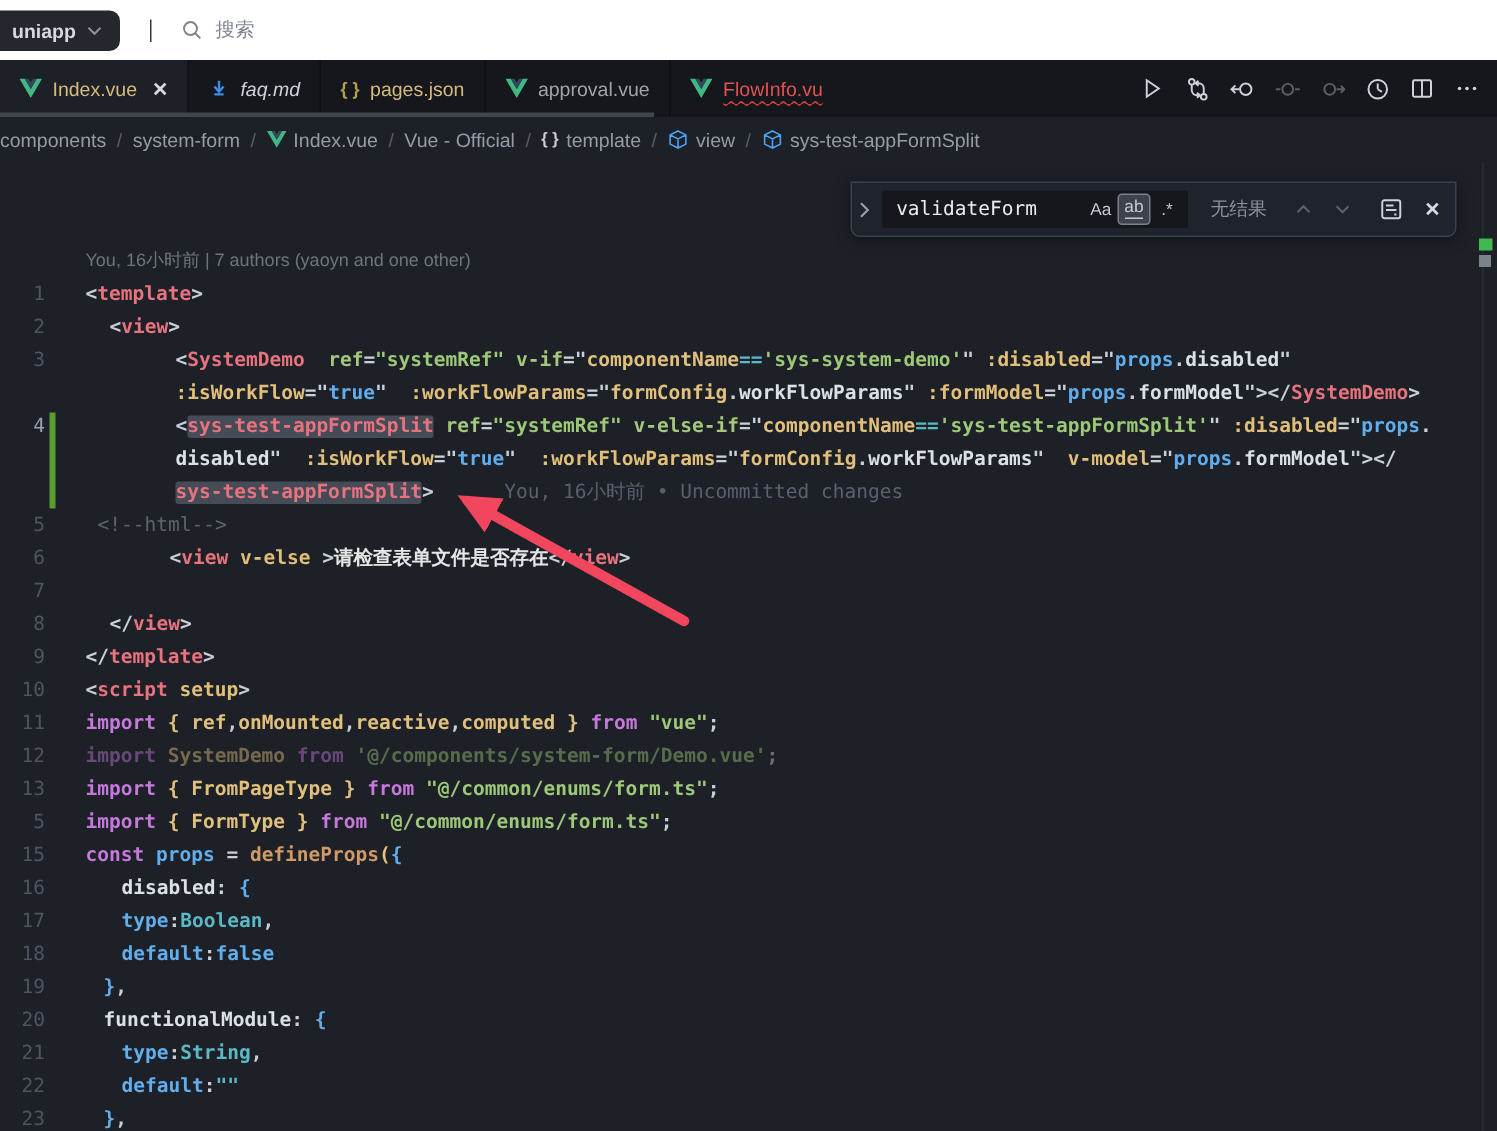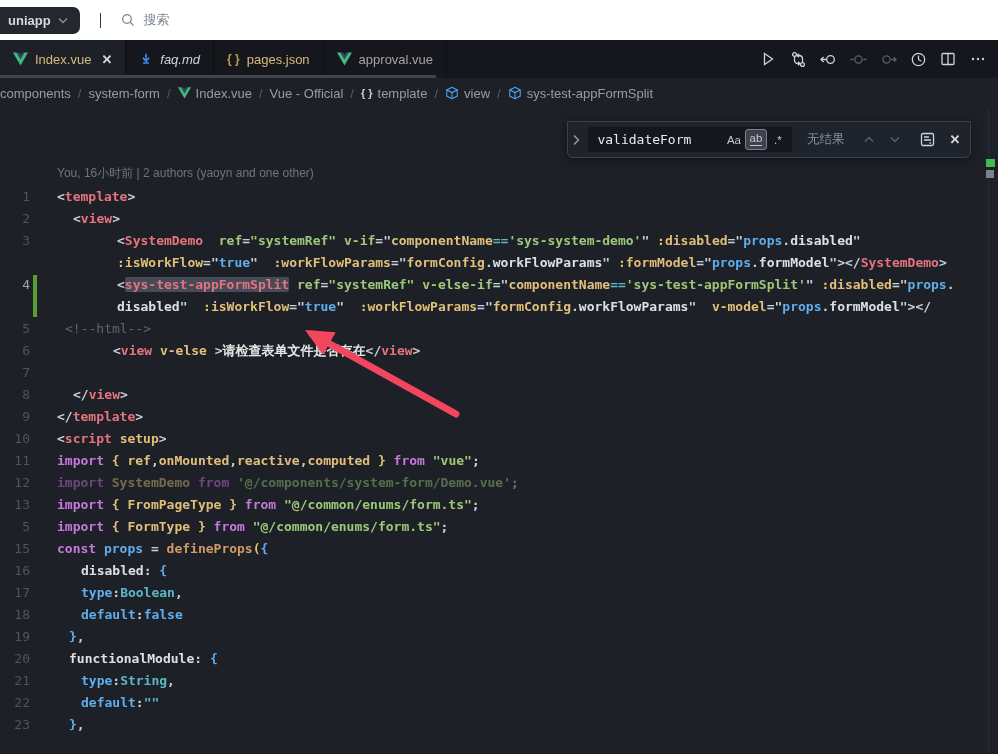--- a/index.html
+++ b/index.html
@@ -109,20 +109,27 @@
     <span style="color:#b3a04a;font-weight:700;font-size:12px">{ }</span>
     <span class="lbl-mod">pages.json</span>
   </div>
   <div class="tab">
     <svg width="15" height="14" viewBox="0 0 16 14">
         <path d="M0 0 L8 13.8 L16 0 L12.2 0 L8 7.3 L3.8 0 Z" fill="#41b883"></path>
         <path d="M3.8 0 L8 7.3 L12.2 0 L9.6 0 L8 2.8 L6.4 0 Z" fill="#34495e"></path>
       </svg>
     <span class="lbl-add">approval.vue</span>
   </div>
+  <div class="tab" style="border-right:none;max-width:110px">
+    <svg width="15" height="14" viewBox="0 0 16 14" style="flex:none">
+        <path d="M0 0 L8 13.8 L16 0 L12.2 0 L8 7.3 L3.8 0 Z" fill="#41b883"></path>
+        <path d="M3.8 0 L8 7.3 L12.2 0 L9.6 0 L8 2.8 L6.4 0 Z" fill="#34495e"></path>
+      </svg>
+    <span class="lbl-err">FlowInfo.vu</span>
+  </div>
 
   <div class="actions">
     <div class="act">
         <svg width="16" height="16" viewBox="0 0 16 16">
           <path d="M4.5 2.5 L12.5 8 L4.5 13.5 Z"></path>
         </svg>
       </div>
     <div class="act">
         <svg width="17" height="17" viewBox="0 0 17 17">
           <circle cx="4.5" cy="3.5" r="1.9"></circle>
@@ -243,21 +250,21 @@
     <span class="fbtn fico" style="margin-left:10px">
         <svg width="15" height="15" viewBox="0 0 15 15">
           <rect x="1.5" y="1.5" width="12" height="12" rx="1.5"></rect>
           <path d="M4 5 H9 M4 8 H11 M9.5 11 H11"></path>
         </svg>
       </span>
     <span class="fbtn fclose" style="margin-left:6px;margin-right:4px">✕</span>
   </div>
 
   <div class="code" id="code">
-    <div class="codelens">You, 16小时前 | 2 authors (yaoyn and one other)</div>
+    <div class="codelens">You, 16小时前 | 7 authors (yaoyn and one other)</div>
   <div class="line">
         <div class="gut">
           <span class="ln">1</span>
         </div>
         <div class="rows">
           <div class="crow" style="padding-left: 0px;"><span class="tk c-pu">&lt;</span><span class="tk c-tag">template</span><span class="tk c-pu">&gt;</span></div>
         </div>
       </div>
       <div class="line">
         <div class="gut">
@@ -277,20 +284,21 @@
         </div>
       </div>
       <div class="line">
         <div class="gut">
           <span class="ln cur">4</span>
           <div class="gitbar"></div>
         </div>
         <div class="rows">
           <div class="crow" style="padding-left: 60px;"><span class="tk c-pu">&lt;</span><span class="tk c-tag hl">sys-test-appFormSplit</span><span class="tk "> </span><span class="tk c-atg">ref</span><span class="tk c-pu">=</span><span class="tk c-str">"systemRef"</span><span class="tk "> </span><span class="tk c-atg">v-else-if</span><span class="tk c-pu">="</span><span class="tk c-yel">componentName</span><span class="tk c-cy">==</span><span class="tk c-str">'sys-test-appFormSplit'</span><span class="tk c-pu">"</span><span class="tk "> </span><span class="tk c-aty">:disabled</span><span class="tk c-pu">="</span><span class="tk c-blu">props</span><span class="tk c-pu">.</span></div>
           <div class="crow" style="padding-left: 60px;"><span class="tk c-pr">disabled</span><span class="tk c-pu">"</span><span class="tk ">  </span><span class="tk c-aty">:isWorkFlow</span><span class="tk c-pu">="</span><span class="tk c-blu">true</span><span class="tk c-pu">"</span><span class="tk ">  </span><span class="tk c-aty">:workFlowParams</span><span class="tk c-pu">="</span><span class="tk c-yel">formConfig</span><span class="tk c-pu">.</span><span class="tk c-pr">workFlowParams</span><span class="tk c-pu">"</span><span class="tk ">  </span><span class="tk c-aty">v-model</span><span class="tk c-pu">="</span><span class="tk c-blu">props</span><span class="tk c-pu">.</span><span class="tk c-pr">formModel</span><span class="tk c-pu">"&gt;&lt;/</span></div>
+          <div class="crow" style="padding-left: 60px;"><span class="tk c-tag hl">sys-test-appFormSplit</span><span class="tk c-pu">&gt;</span><span class="tk ">      </span><span class="tk c-bl">You, 16小时前 • Uncommitted changes</span></div>
         </div>
       </div>
       <div class="line">
         <div class="gut">
           <span class="ln">5</span>
         </div>
         <div class="rows">
           <div class="crow" style="padding-left: 8px;"><span class="tk c-cm">&lt;!--html--&gt;</span></div>
         </div>
       </div>

